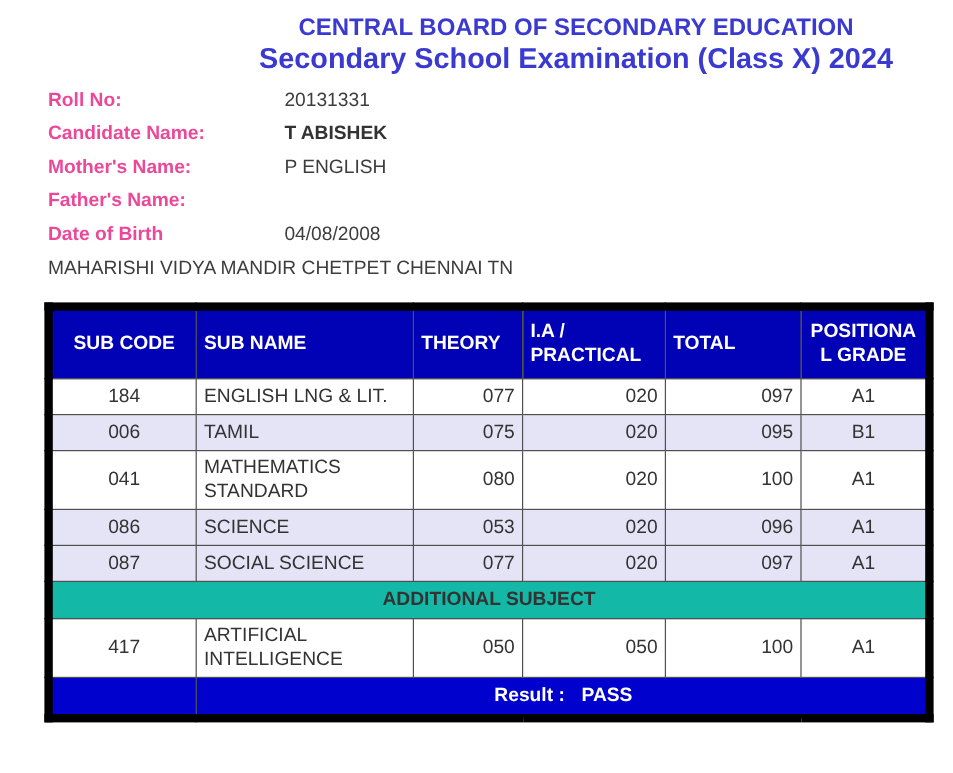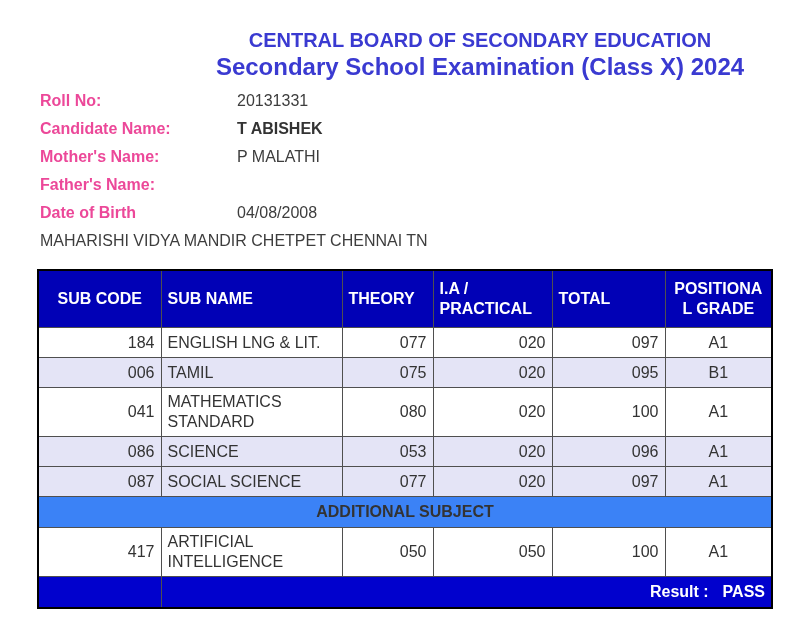--- a/index.html
+++ b/index.html
@@ -8,21 +8,21 @@
     background: #ffffff;
     font-family: "Liberation Sans", sans-serif;
   }
   body {
     width: 794px;
     height: 644px;
     overflow: hidden;
   }
   
   .page-header {
-    padding: 27px 0 0 166px;
+    padding: 10px 0 0 166px;
     text-align: center;
   }
   .page-title {
     color: #3a3ad1;
     font-size: 20px;
     font-weight: bold;
     line-height: 27px;
   }
   .page-subtitle {
     color: #3a3ad1;
@@ -52,21 +52,21 @@
   }
   .info-value.value-bold {
     font-weight: bold;
     color: #333333;
   }
   
   .results-table {
     margin: 9px 0 0 37px;
     width: 734px;
     border-collapse: collapse;
-    border: 2px solid #000000;
+    border: 7px solid #000000;
     table-layout: fixed;
     font-size: 16px;
     color: #333333;
   }
   .results-table th,
   .results-table td {
     border: 1px solid #4f4f4f;
     padding: 4px 6px;
     vertical-align: middle;
     word-wrap: break-word;
@@ -82,39 +82,39 @@
   .results-table thead th.center {
     text-align: center;
   }
   .results-table td {
     height: 21px;
     line-height: 1.25;
   }
   tr.shaded td {
     background: #e4e4f6;
   }
-  .col-code  { text-align: right; }
+  .col-code  { text-align: center; }
   .col-name  { text-align: left; }
   .col-num   { text-align: right; }
   .col-grade { text-align: center; }
   .section-row td {
-    background: #3b82f6;
+    background: #14b8a6;
     text-align: center;
     font-weight: bold;
     height: 22px;
   }
   .footer-row td {
     background: #0101cd;
     color: #ffffff;
     font-weight: bold;
     height: 22px;
   }
   .footer-row .result-text {
     padding-left: 10px;
-    text-align: right;
+    text-align: center;
   }
   .result-value {
     margin-left: 14px;
   }
 </style>
 </head>
 <body>
 
 <div class="page-header">
   <div class="page-title">CENTRAL BOARD OF SECONDARY EDUCATION</div>
@@ -125,21 +125,21 @@
     <div class="info-row">
       <span class="info-label">Roll No:</span>
       <span class="info-value">20131331</span>
     </div>
     <div class="info-row">
       <span class="info-label">Candidate Name:</span>
       <span class="info-value value-bold">T ABISHEK</span>
     </div>
     <div class="info-row">
       <span class="info-label">Mother's Name:</span>
-      <span class="info-value">P MALATHI</span>
+      <span class="info-value">P ENGLISH</span>
     </div>
     <div class="info-row">
       <span class="info-label">Father's Name:</span>
     </div>
     <div class="info-row">
       <span class="info-label">Date of Birth</span>
       <span class="info-value">04/08/2008</span>
     </div>
     <div class="info-row">
       <span class="info-value">MAHARISHI VIDYA MANDIR CHETPET CHENNAI TN</span>

